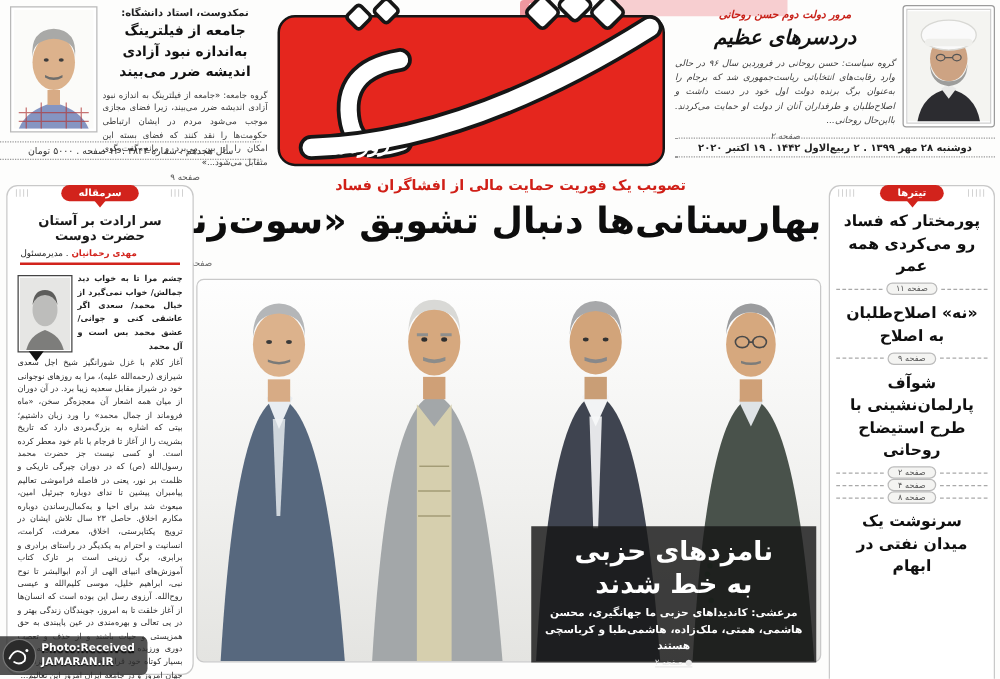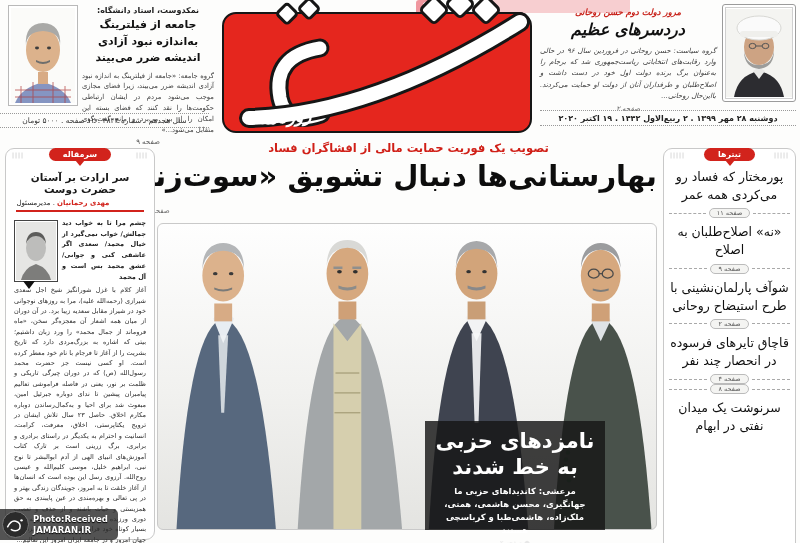--- a/index.html
+++ b/index.html
@@ -55,21 +55,21 @@
   .lead-kicker { font-size:11.5px; font-weight:bold; color:#d01f17; }
   .lead-headline { font-size:29px; font-weight:bold; color:#0d0d0d; line-height:1.2;
                    margin-top:4px; white-space:nowrap; }
   .lead-page { left:146px; top:207px; font-size:7px; color:#666; }
 
   
   .main-photo { left:157px; top:223px; width:500px; height:307px; border:1px solid #c9c9c9;
                 border-radius:6px; background:linear-gradient(#fefefe 0%, #f1f1ef 55%, #e4e4e1 100%);
                 overflow:hidden; }
   .main-photo svg { width:100%; height:100%; display:block; }
-  .caption { left:425px; top:421px; width:180px; height:109px;
+  .caption { left:425px; top:421px; width:228px; height:109px;
              background:rgba(22,22,22,.82); color:#fff; text-align:center; padding-top:7px; }
   .cap-title { font-size:21px; font-weight:bold; line-height:1.25; }
   .cap-sub { font-size:8.5px; font-weight:bold; line-height:1.55; margin-top:4px; padding:0 8px; }
   .cap-page { font-size:6.5px; margin-top:2px; color:#e8e8e8;text-decoration:underline; }
 
   
   .boxcol { border:1px solid #c9c9c9; border-radius:9px; background:#fff; }
   .editorial { left:5px; top:148px; width:150px; height:392px; }
   .sidebar { left:663px; top:148px; width:133px; height:506px; }
 
@@ -96,21 +96,21 @@
                border-radius:0 5px 5px 0; display:flex; align-items:center; gap:4px;
                direction:ltr; padding-left:2px; z-index:5; }
   .wm-logo { width:27px; height:27px; border-radius:50%; background:#2b2b2b; border:1px solid #777;
              flex:0 0 auto; position:relative; }
   .wm-logo svg { width:100%; height:100%; }
   .wm-text { color:#fff; font-size:8.5px; font-weight:bold; line-height:1.25;
              text-shadow:0 1px 1px #000; }
 
   
   .sb-items { padding-top:14px; }
-  .sb-item { text-align:center; font-size:12.5px; font-weight:normal; line-height:1.45;
+  .sb-item { text-align:center; font-size:12.5px; font-weight:bold; line-height:1.45;
              padding:5px 6px 4px; color:#101010; }
   .sb-item.big { font-size:13.5px; }
   .sb-div { display:flex; align-items:center; padding:0 5px; }
   .sb-div:before, .sb-div:after { content:""; flex:1; border-top:1px dashed #a9a9a9; }
   .page-pill { font-size:6.5px; color:#555; background:#f4f4f2; border:1px solid #bbb;
                border-radius:7px; padding:0 7px; margin:0 3px; white-space:nowrap; }
 
   .tick-row { position:absolute; top:2px; font-size:6px; color:#bbb; letter-spacing:1px; }
 </style>
 </head>
@@ -312,21 +312,20 @@
         <span class="page-pill">صفحه ۱۱</span>
       </div>
     <div class="sb-item">«نه» اصلاح‌طلبان به اصلاح</div>
     <div class="sb-div">
         <span class="page-pill">صفحه ۹</span>
       </div>
     <div class="sb-item">شوآف پارلمان‌نشینی با طرح استیضاح روحانی</div>
     <div class="sb-div">
         <span class="page-pill">صفحه ۲</span>
       </div>
-    <div class="sb-item">قاچاق تایرهای فرسوده در انحصار چند نفر</div>
     <div class="sb-div">
         <span class="page-pill">صفحه ۴</span>
       </div>
     <div class="sb-div">
         <span class="page-pill">صفحه ۸</span>
       </div>
     <div class="sb-item">سرنوشت یک میدان نفتی در ابهام</div>
 
   </div>
 </div>

